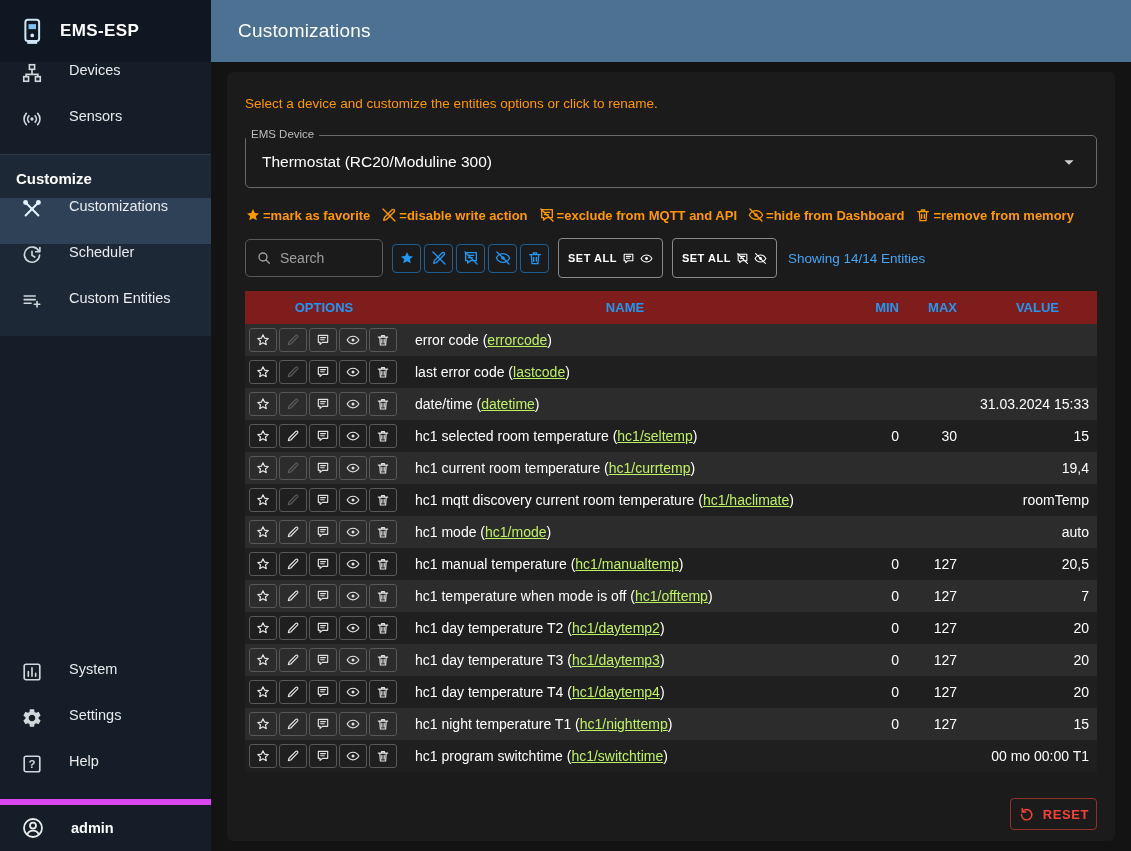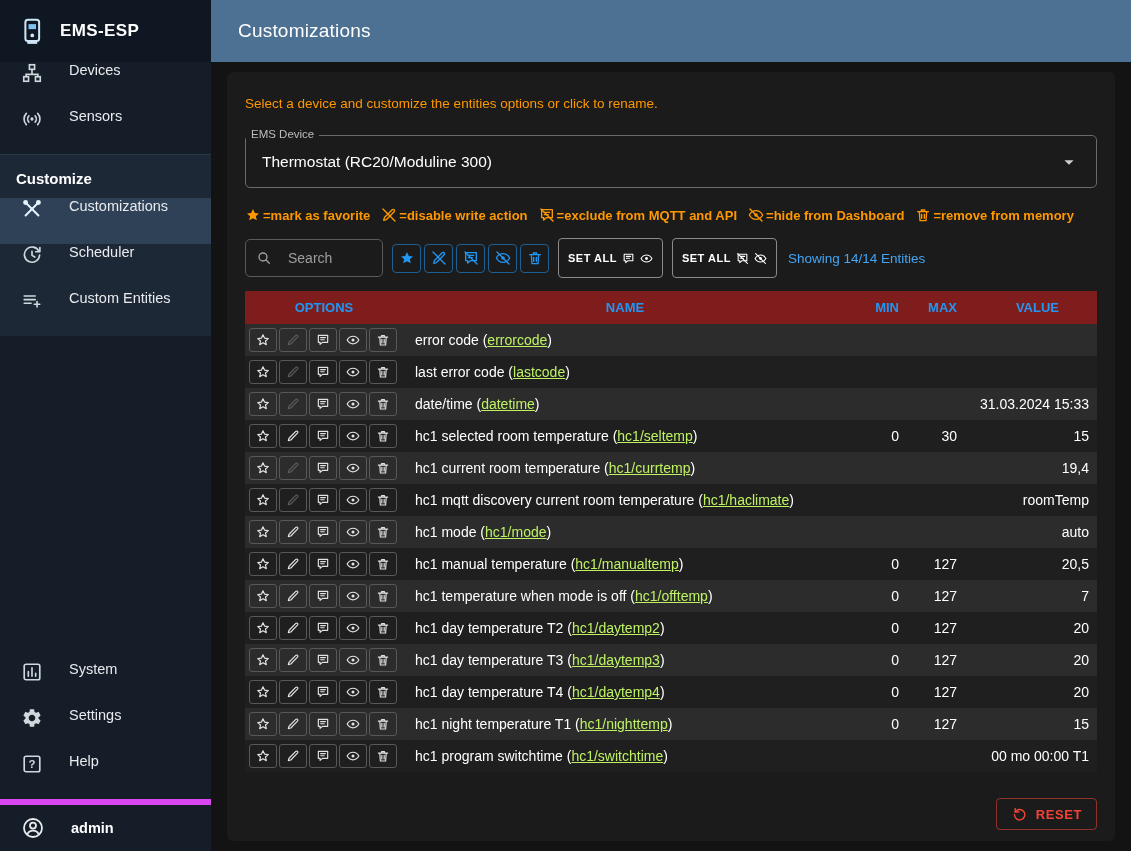--- a/index.html
+++ b/index.html
@@ -40,21 +40,21 @@
   .select-value { font-size:15.5px; color:#fff; }
   .select-arrow { margin-left:auto; color:#cfcfcf; width:22px; height:22px; }
 
   .legend { color:#ff9800; font-size:13px; display:flex; align-items:center; flex-wrap:wrap; margin-bottom:15px; }
   .legend-item { display:flex; align-items:center; gap:2px; margin-right:11px;font-weight:bold; }
   .legend-item svg { width:16px; height:16px; color:#ff9800; }
 
   .toolbar { display:flex; align-items:center; margin-bottom:13px; }
   .search { width:138px; height:38px; border:1px solid #5a5a5a; border-radius:5px; display:flex; align-items:center; gap:8px; padding:0 10px; color:#9e9e9e; }
   .search svg { width:16px; height:16px; flex:none; }
-  .search input { background:transparent; border:none; outline:none; color:#fff; width:100%; font-size:14px; font-family:"Liberation Sans", sans-serif;margin-left:8px; }
+  .search input { background:transparent; border:none; outline:none; color:#fff; width:100%; font-size:14px; font-family:"Liberation Sans", sans-serif; }
   .search input::placeholder { color:#9e9e9e; }
   .filtergroup { display:flex; gap:3px; margin-left:9px; }
   .iconbtn { width:29px; height:29px; border:1px solid rgba(33,150,243,.55); border-radius:4px; background:transparent; color:#2196f3; display:flex; align-items:center; justify-content:center; cursor:pointer; }
   .iconbtn svg { width:16px; height:16px; }
   .setall { height:40px; border:1px solid #8a8a8a; border-radius:4px; background:transparent; color:#fff; font-size:11px; font-weight:bold; letter-spacing:.5px; display:flex; align-items:center; gap:5px; padding:0 9px; margin-left:9px; cursor:pointer; font-family:"Liberation Sans", sans-serif; }
   .setall svg { width:13px; height:13px; }
   .showing { color:#42a5f5; font-size:13.5px; margin-left:11px; }
 
   
   .table { width:100%; }
@@ -71,21 +71,21 @@
   .trow.odd { background:#2c2c2c; }
   .trow.even { background:#1f1f1f;justify-content:flex-end; }
   .cell-options { width:158px; flex:none; display:flex; gap:2px; padding-left:4px; }
   .opt { width:28px; height:24px; border:1px solid #585858; border-radius:3px; background:transparent; color:#e3e3e3; display:flex; align-items:center; justify-content:center; cursor:pointer; padding:0; }
   .opt svg { width:14px; height:14px; }
   .opt.disabled { color:#5c5c5c; }
   .cell-name { flex:1; min-width:0; padding-left:12px; white-space:nowrap; overflow:hidden; cursor:pointer; }
   .lnk { color:#bef264; text-decoration:underline; cursor:pointer; }
 
   .footer { display:flex; justify-content:flex-end; margin-top:26px; }
-  .reset-btn { border:1px solid rgba(244,67,54,.55); color:#f44336; border-radius:4px; height:32px; padding:0 14px; display:flex; align-items:center; gap:8px; font-size:13px; font-weight:bold; letter-spacing:.6px; background:transparent; cursor:pointer; font-family:"Liberation Sans", sans-serif; }
+  .reset-btn { border:1px solid rgba(244,67,54,.55); color:#f44336; border-radius:4px; height:32px; padding:0 7px; display:flex; align-items:center; gap:8px; font-size:13px; font-weight:bold; letter-spacing:.6px; background:transparent; cursor:pointer; font-family:"Liberation Sans", sans-serif; }
   .reset-btn svg { width:17px; height:17px; }
 </style>
 </head>
 <body>
 
 <div class="sidebar">
   <div class="logo-row">
     <svg width="30" height="30" viewBox="0 0 24 24" fill="none" stroke="#cfe6f7" stroke-width="1.6">
       <rect x="7.5" y="3" width="11" height="17" rx="2"></rect>
       <rect x="10" y="6.5" width="6" height="4" fill="#7ec3f0" stroke="none"></rect>

